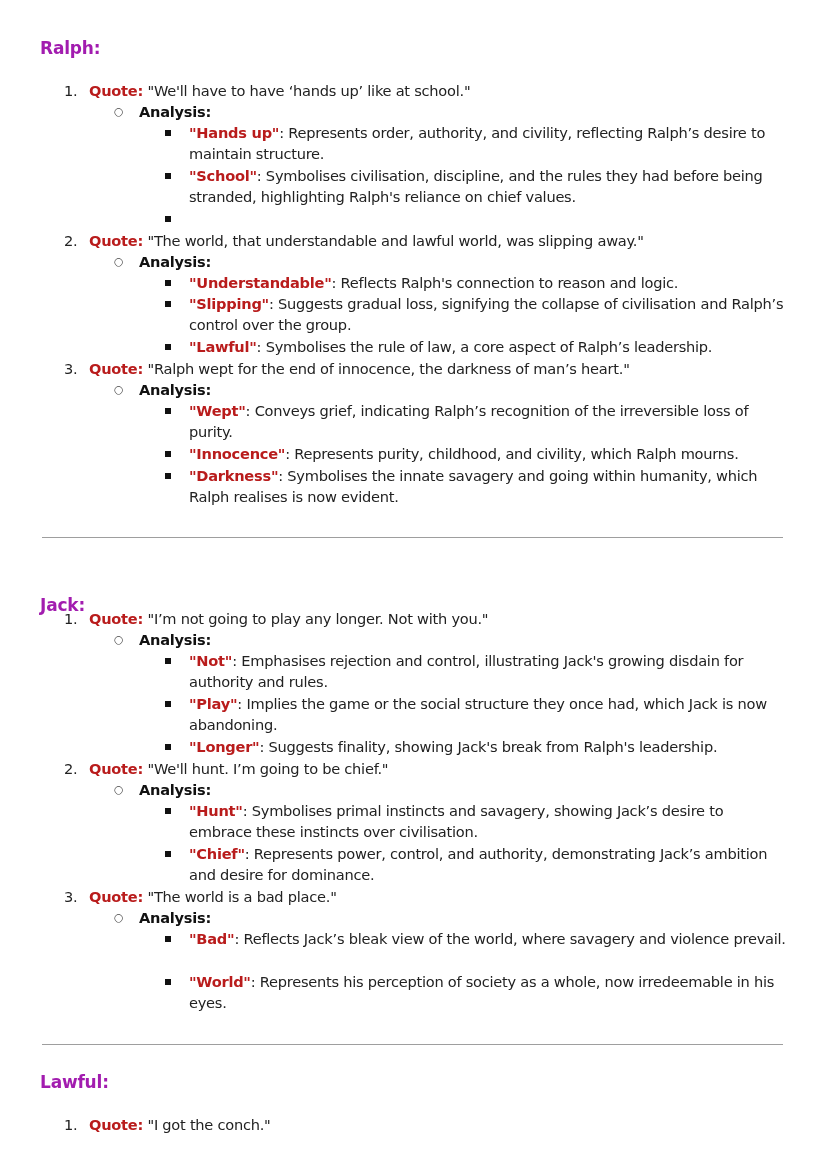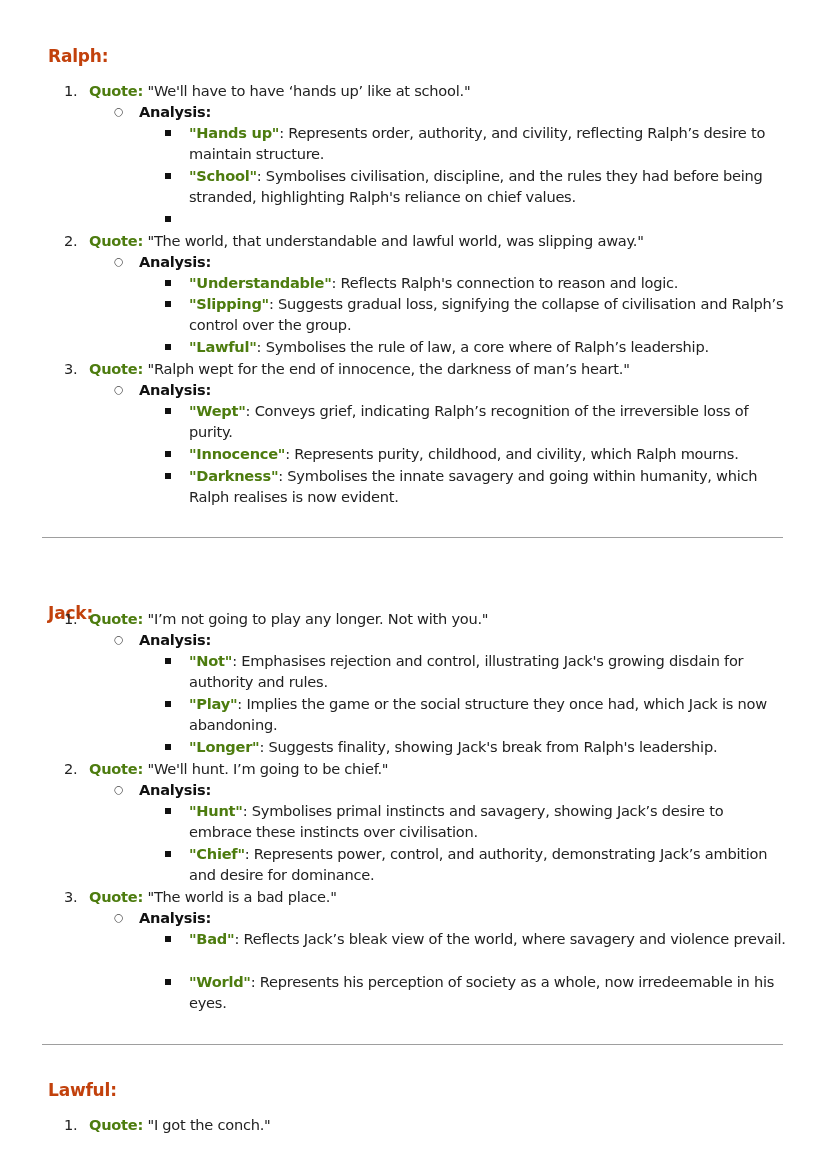--- a/index.html
+++ b/index.html
@@ -2,36 +2,36 @@
 <html><head>
 <meta charset="utf-8">
 <style>
   html, body { margin: 0; padding: 0; background: #ffffff; }
   body {
     width: 828px; height: 1169px; overflow: hidden; position: relative;
     font-family: "DejaVu Sans", sans-serif; color: #1a1a1a;
   }
   .page { position: absolute; left: 0; top: 0; width: 828px; height: 1169px; }
   .section-title {
-    position: absolute; left: 40px; margin: 8px;
-    font-size: 17px; font-weight: bold; color: #c2410c; letter-spacing: -0.2px;
+    position: absolute; left: 40px; margin: 0;
+    font-size: 17px; font-weight: bold; color: #a21caf; letter-spacing: -0.2px;
   }
   .row {
     position: absolute; font-size: 14.6px; line-height: 21.4px; color: #222;
     white-space: nowrap; letter-spacing: -0.25px;
   }
   .num { position: absolute; left: 64px; }
   .quote-line { left: 89px; }
   .circle-bullet { position: absolute; left: 114px; font-size: 11px; color: #444; }
   .analysis { left: 139px; font-weight: bold; color: #111; }
   .square-bullet {
     position: absolute; left: 165px; width: 6px; height: 6px; background: #111;
   }
   .item { left: 189px; width: 600px; white-space: normal; }
-  b { color: #4d7c0f; }
+  b { color: #b91c1c; }
   .rule { position: absolute; left: 42px; width: 741px; height: 1px; background: #9e9e9e; }
 </style>
 </head>
 <body>
 
 <div class="page">
 
   <h2 class="section-title" style="top:38px">Ralph:</h2>
 
   <span class="row num" style="top:80px">1.</span>
@@ -47,21 +47,21 @@
 
   <span class="row num" style="top:230px">2.</span>
   <div class="row quote-line" style="top:230px"><b>Quote:</b><span> "The world, that understandable and lawful world, was slipping away."</span></div>
   <span class="row circle-bullet" style="top:251px">○</span>
   <div class="row analysis" style="top:251px">Analysis:</div>
   <span class="square-bullet" style="top:280px"></span>
   <div class="row item" style="top:272px"><b>"Understandable"</b><span>: Reflects Ralph's connection to reason and logic.</span></div>
   <span class="square-bullet" style="top:301px"></span>
   <div class="row item" style="top:293px"><b>"Slipping"</b><span>: Suggests gradual loss, signifying the collapse of civilisation and Ralph’s control over the group.</span></div>
   <span class="square-bullet" style="top:344px"></span>
-  <div class="row item" style="top:336px"><b>"Lawful"</b><span>: Symbolises the rule of law, a core where of Ralph’s leadership.</span></div>
+  <div class="row item" style="top:336px"><b>"Lawful"</b><span>: Symbolises the rule of law, a core aspect of Ralph’s leadership.</span></div>
 
   <span class="row num" style="top:358px">3.</span>
   <div class="row quote-line" style="top:358px"><b>Quote:</b><span> "Ralph wept for the end of innocence, the darkness of man’s heart."</span></div>
   <span class="row circle-bullet" style="top:379px">○</span>
   <div class="row analysis" style="top:379px">Analysis:</div>
   <span class="square-bullet" style="top:408px"></span>
   <div class="row item" style="top:400px"><b>"Wept"</b><span>: Conveys grief, indicating Ralph’s recognition of the irreversible loss of purity.</span></div>
   <span class="square-bullet" style="top:451px"></span>
   <div class="row item" style="top:443px"><b>"Innocence"</b><span>: Represents purity, childhood, and civility, which Ralph mourns.</span></div>
   <span class="square-bullet" style="top:473px"></span>

